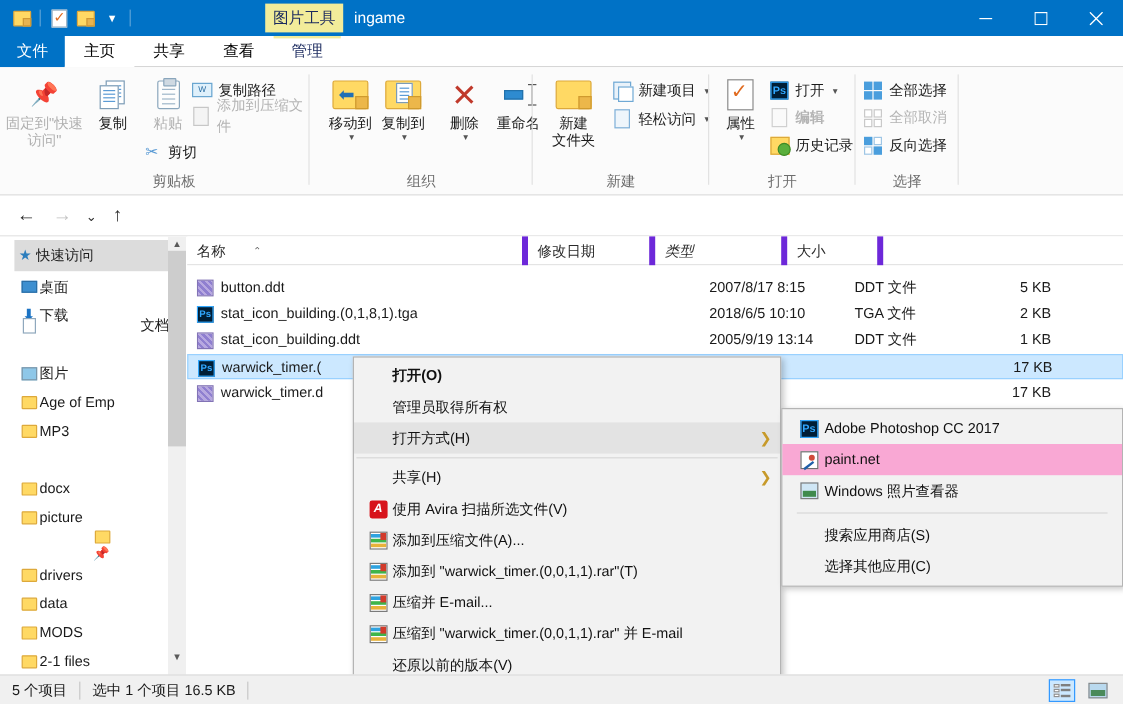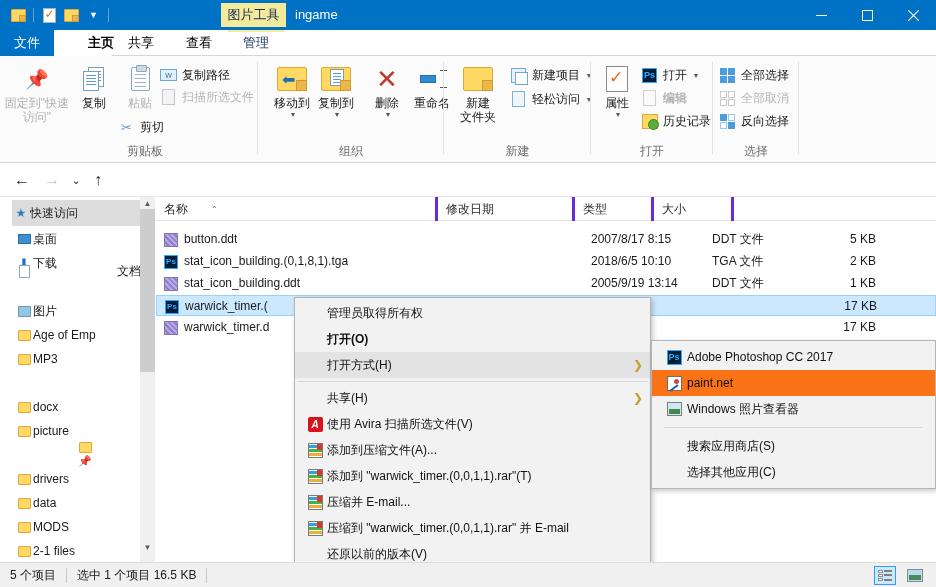--- a/index.html
+++ b/index.html
@@ -51,21 +51,21 @@
   
   .tabstrip {
     position:absolute; left:0; top:30px; width:936px; height:26px;
     background:#ffffff; border-bottom:1px solid #d6d6d6;
   }
   .tab {
     position:absolute; top:0; height:26px; line-height:26px;
     font-size:13px; color:#000; text-align:center; cursor:default;
   }
   .tab-file { left:0; width:54px; background:#0072c6; color:#fff; }
-  .tab-home { left:72px; width:58px;font-weight:bold; }
+  .tab-home { left:54px; width:58px; }
   .tab-share { left:112px; width:58px; }
   .tab-view { left:170px; width:58px; }
   .tab-manage { left:228px; width:56px; color:#1b2a5e; }
   .tab-manage:after{
     content:""; position:absolute; left:0; right:0; top:0; height:2px; background:#f2ec9a;
   }
   .tab-sel-underline {
     position:absolute; left:54px; top:25px; width:58px; height:1px; background:#fff;
   }
   .ribbon-right { position:absolute; right:6px; top:30px; height:26px; display:flex; align-items:center; gap:9px; }
@@ -173,21 +173,21 @@
   .nav-item .ni-pin { width:14px; color:#b9b9b9; font-size:11px; }
   .mini-folder { width:13px; height:11px; background:#ffd964; border:1px solid #dda93b; border-radius:1px; }
   .desk-ico { width:13px; height:10px; background:#3d8fd0; border:1px solid #2b6ea6; }
   .dl-ico { color:#1b73c4; font-size:13px; font-weight:bold; }
   .docs-ico { width:11px; height:13px; background:#fff; border:1px solid #8fa8bd; }
   .pic-ico { width:13px; height:11px; background:#8ec7e8; border:1px solid #7c96a8; }
 
   .filelist { position:absolute; left:156px; top:0; width:780px; height:366px; background:#fff; }
   .colhead { position:absolute; left:0; top:0; width:780px; height:24px; border-bottom:1px solid #e4e4e4; }
   .col { position:absolute; top:0; height:24px; line-height:24px; font-size:12px; color:#2a2a2a; padding-left:8px;
-         border-left:3px solid #6d28d9; }
+         border-left:5px solid #6d28d9; }
   .col:first-child { border-left:none; }
   .sortmark { position:absolute; top:1px; font-size:8px; color:#666; }
 
   .frow { position:absolute; left:0; width:780px; height:21px; font-size:12px; color:#1a1a1a; }
   .frow.sel { background:#cce8ff; border:1px solid #99d1ff; }
   .fcell { position:absolute; top:0; height:21px; line-height:21px; white-space:nowrap; overflow:hidden; }
   .fname { left:8px; display:flex; align-items:center; gap:6px; }
   .ddt-ico { width:14px; height:14px; background:
       repeating-linear-gradient(45deg,#b7a8e0 0 2px,#8f7fd0 2px 4px); border:1px solid #8273b5; }
   .tga-ico { width:14px; height:14px; background:#001e36; border:1px solid #31a8ff; color:#31a8ff;
@@ -217,21 +217,21 @@
   .rar-ico i:nth-child(3){ top:9px; background:#e8b23a; }
   .rar-ico:after{ content:""; position:absolute; right:0; top:0; width:5px; height:6px; background:#d23a2a; }
 
   
   .submenu {
     position:absolute; left:651px; top:340px; width:285px;
     background:#f2f2f2; border:1px solid #b4b4b4; box-shadow:2px 2px 5px rgba(0,0,0,.22);
     padding:3px 0;
   }
   .subitem { height:26px; display:flex; align-items:center; font-size:12px; color:#111; padding-left:9px; }
-  .subitem.hl { background:#f97316; }
+  .subitem.hl { background:#f9a8d4; }
   .subitem .si-ico { width:26px; display:flex; align-items:center; justify-content:center; }
   .paint-ico { width:15px; height:15px; background:#fff; border:1px solid #6f6f6f; position:relative; }
   .paint-ico:before { content:""; position:absolute; left:1px; bottom:1px; width:10px; height:2px; background:#1f5fa8; transform:rotate(-38deg); }
   .paint-ico:after { content:""; position:absolute; right:2px; top:2px; width:5px; height:5px; background:#d04a3a; border-radius:50%; }
   .wpv-ico { width:15px; height:14px; background:#cfe6f5; border:1px solid #7d7d7d; position:relative; }
   .wpv-ico:after { content:""; position:absolute; left:1px; bottom:1px; right:1px; height:5px; background:#3f8a4d; }
 
   
   .statusbar {
     position:absolute; left:0; top:562px; width:936px; height:25px;
@@ -349,21 +349,21 @@
       <div class="small-btn" style="left:160px; top:8px;">
         <span class="sico">
             <span class="pathico">W</span>
           </span>
         <span>复制路径</span>
       </div>
       <div class="small-btn disabled" style="left:160px; top:30px;">
         <span class="sico">
             <span class="shortcut-ico"></span>
           </span>
-        <span>扫描所选文件</span>
+        <span>添加到压缩文件</span>
       </div>
       <div class="small-btn" style="left:118px; top:60px;">
         <span class="sico">
             <span class="scissors">✂</span>
           </span>
         <span>剪切</span>
       </div>
       <div class="rgroup-label" style="left:90px; width:110px;">剪贴板</div>
       <div class="rgroup-sep" style="left:257px;"></div>
     </div>
@@ -646,21 +646,21 @@
 
     <div class="filelist">
       <div class="colhead">
         <div class="col" style="left:0; width:279px;">
           <span class="sortmark" style="left:55px;">⌃</span>
           <span>名称</span>
         </div>
         <div class="col" style="left:279px; width:121px;">
           <span>修改日期</span>
         </div>
-        <div class="col" style="left:416px; width:95px;">
+        <div class="col" style="left:385px; width:95px;font-style:italic;">
           <span>类型</span>
         </div>
         <div class="col" style="left:495px; width:80px;">
           <span>大小</span>
         </div>
         <div class="col" style="left:575px; width:205px;"></div>
       </div>
 
       <div class="frow" style="top:32px;">
         <span class="fcell fname">
@@ -704,27 +704,27 @@
         <span class="fcell fname">
           <span class="ddt-ico"></span>
           <span>warwick_timer.d</span>
         </span>
         <span class="fcell fsize">17 KB</span>
       </div>
     </div>
   </div>
 
   <div class="ctxmenu">
+    <div class="ctxitem bold">
+      <span class="ci-ico"></span>
+      <span class="ci-lbl">打开(O)</span>
+    </div>
     <div class="ctxitem">
       <span class="ci-ico"></span>
       <span class="ci-lbl">管理员取得所有权</span>
-    </div>
-    <div class="ctxitem bold">
-      <span class="ci-ico"></span>
-      <span class="ci-lbl">打开(O)</span>
     </div>
     <div class="ctxitem hl">
       <span class="ci-ico"></span>
       <span class="ci-lbl">打开方式(H)</span>
       <span class="ci-arrow">❯</span>
     </div>
     <div class="ctxsep"></div>
     <div class="ctxitem">
       <span class="ci-ico"></span>
       <span class="ci-lbl">共享(H)</span>

